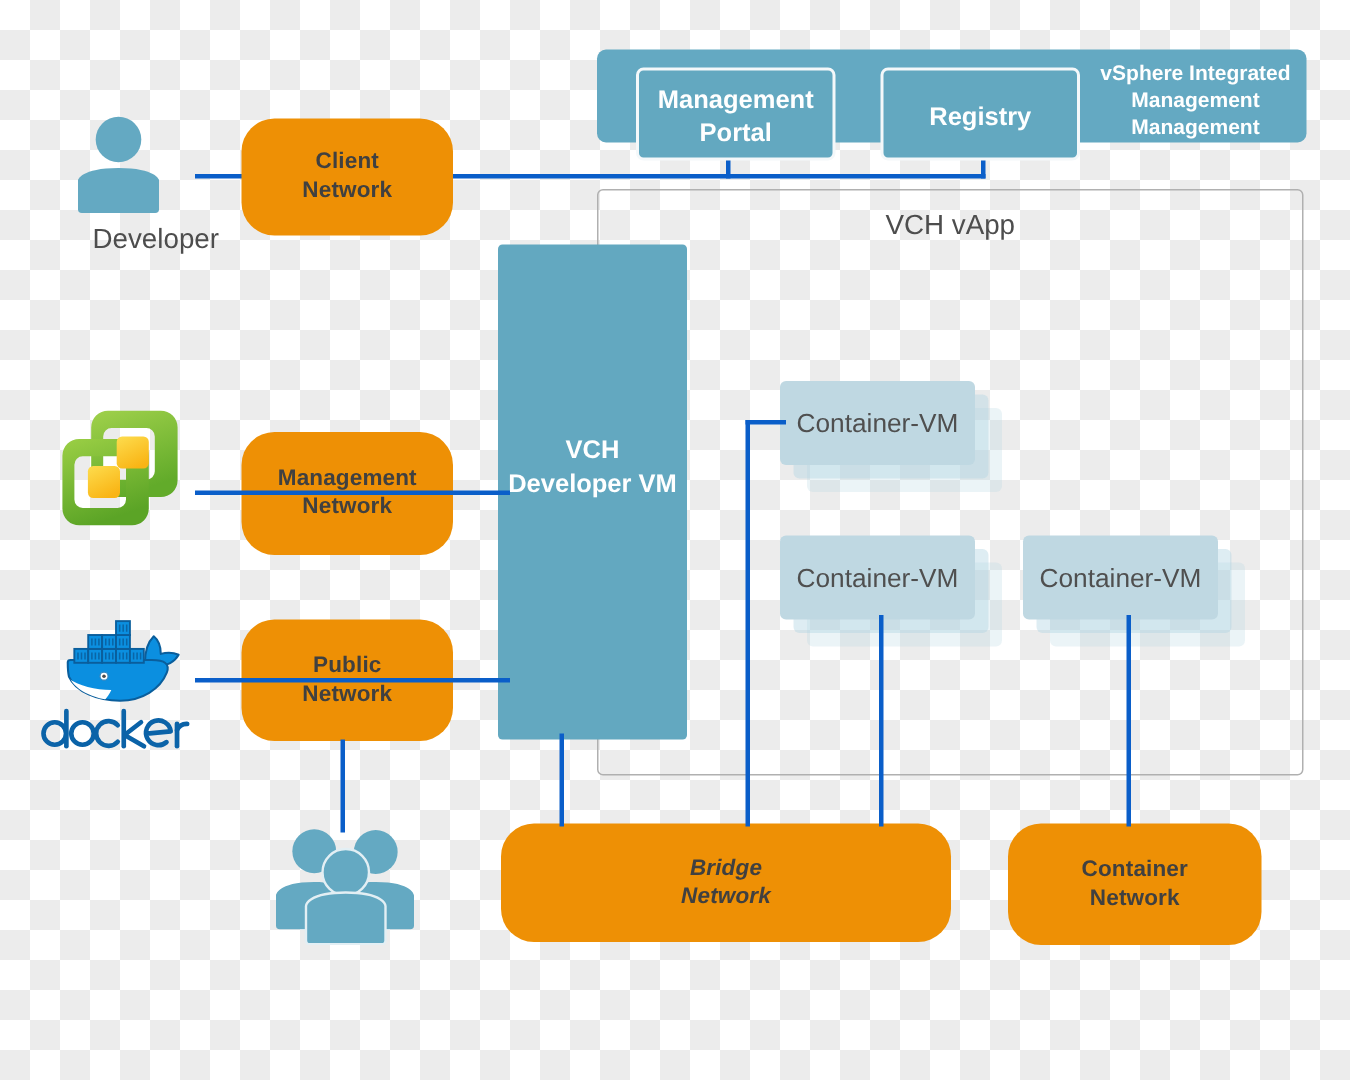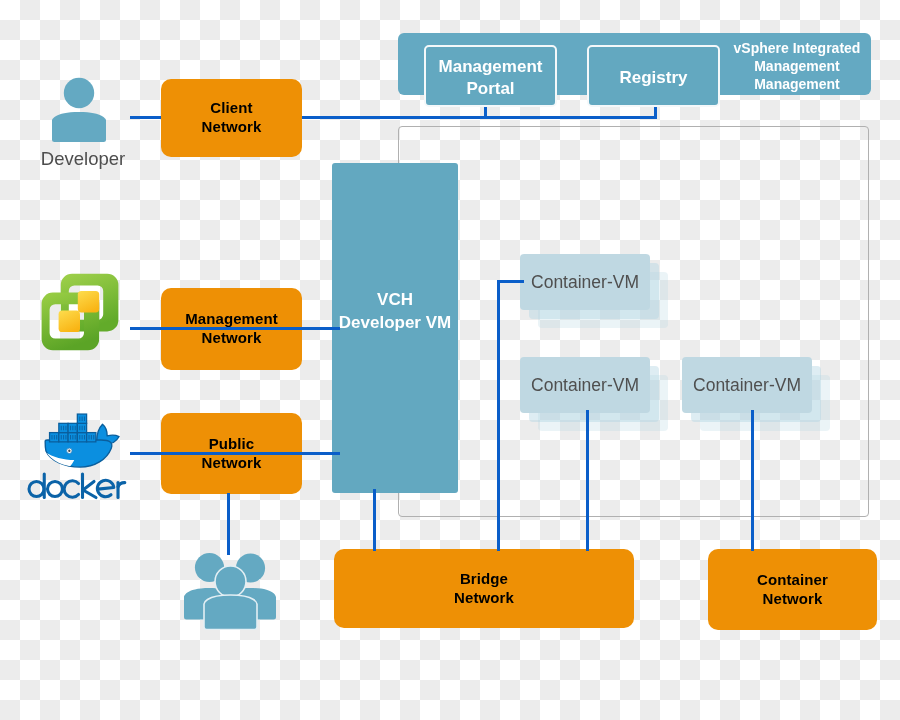--- a/index.html
+++ b/index.html
@@ -10,21 +10,21 @@
     background-image:
       linear-gradient(45deg,#ececec 25%,transparent 25%,transparent 75%,#ececec 75%),
       linear-gradient(45deg,#ececec 25%,transparent 25%,transparent 75%,#ececec 75%);
     background-size:40px 40px;
     background-position:0 0,20px 20px;
   }
   .abs{position:absolute;box-sizing:border-box;}
   .lbl{position:absolute;box-sizing:border-box;display:flex;flex-direction:column;align-items:center;justify-content:center;text-align:center;line-height:1.22;}
 
   
-  .orange{background:#ee9005;color:#000000;font-weight:bold;border-radius:10px;font-size:15px;letter-spacing:.1px;line-height:1.25;}
+  .orange{background:#ee9005;color:#404040;font-weight:bold;border-radius:22px;font-size:15px;letter-spacing:.1px;line-height:1.25;}
 
   
   .hline{position:absolute;background:#0a5ec9;height:3px;}
   .vline{position:absolute;background:#0a5ec9;width:3px;}
 
   
   #vapp{border:1px solid #b0b0b0;border-radius:4px;background:transparent;}
   #vapp-label{color:#4d4d4d;font-weight:normal;font-size:18.5px;}
 
   
@@ -36,28 +36,29 @@
   #vch{background:#63a8c0;border-radius:3px;color:#fff;font-weight:bold;font-size:17px;padding-bottom:33px;line-height:1.32;}
 
   
   .cvm-stack{position:absolute;}
   .cvm{position:absolute;box-sizing:border-box;border-radius:4px;}
   .cvm-back2{background:rgba(176,212,226,0.26);}
   .cvm-back1{background:rgba(176,212,226,0.42);}
   .cvm-front{background:#bfd8e2;display:flex;align-items:center;justify-content:center;color:#4f4f4f;font-weight:normal;font-size:17.5px;letter-spacing:0px;}
 
   
-  .iconlabel{position:absolute;color:#4d4d4d;font-size:18.5px;text-align:center;}
+  .iconlabel{position:absolute;color:#4d4d4d;font-size:18.5px;text-align:right;}
 </style>
 </head>
 <body>
 
 <div id="stage">
 
   <div id="vapp" class="abs" style="left:398px;top:126px;width:471px;height:391px;"></div>
+  <div id="vapp-label" class="lbl" style="left:398px;top:138px;width:471px;height:24px;">VCH vApp</div>
 
   <div id="appliance" class="abs" style="left:398px;top:33px;width:473px;height:62px;"></div>
   <div id="appliance-label" class="lbl" style="left:723px;top:37px;width:148px;height:56px;">
       <div>vSphere Integrated</div>
       <div>Management</div>
       <div>Management</div>
     </div>
 
   <div class="lbl appbox" style="left:424px;top:45px;width:133px;height:62px;">
       <div>Management</div>
@@ -79,25 +80,25 @@
       <div>Network</div>
     </div>
   <div class="lbl orange" style="left:161px;top:288px;width:141px;height:82px;">
       <div>Management</div>
       <div>Network</div>
     </div>
   <div class="lbl orange" style="left:161px;top:413px;width:141px;height:81px;align-items:center;">
       <div>Public</div>
       <div>Network</div>
     </div>
-  <div class="lbl orange" style="left:334px;top:549px;width:300px;height:79px;">
+  <div class="lbl orange" style="left:334px;top:549px;width:300px;height:79px;font-style:italic;">
       <div>Bridge</div>
       <div>Network</div>
     </div>
-  <div class="lbl orange" style="left:708px;top:549px;width:169px;height:81px;">
+  <div class="lbl orange" style="left:672px;top:549px;width:169px;height:81px;">
       <div>Container</div>
       <div>Network</div>
     </div>
 
   <div class="hline" style="left:130px;top:327px;width:210px;"></div>
   <div class="hline" style="left:130px;top:452px;width:210px;"></div>
   <div class="vline" style="left:227px;top:493px;height:62px;"></div>
   <div class="vline" style="left:373px;top:489px;height:62px;"></div>
 
   <div class="cvm-stack" style="left:520px;top:254px;width:148px;height:74px;">

